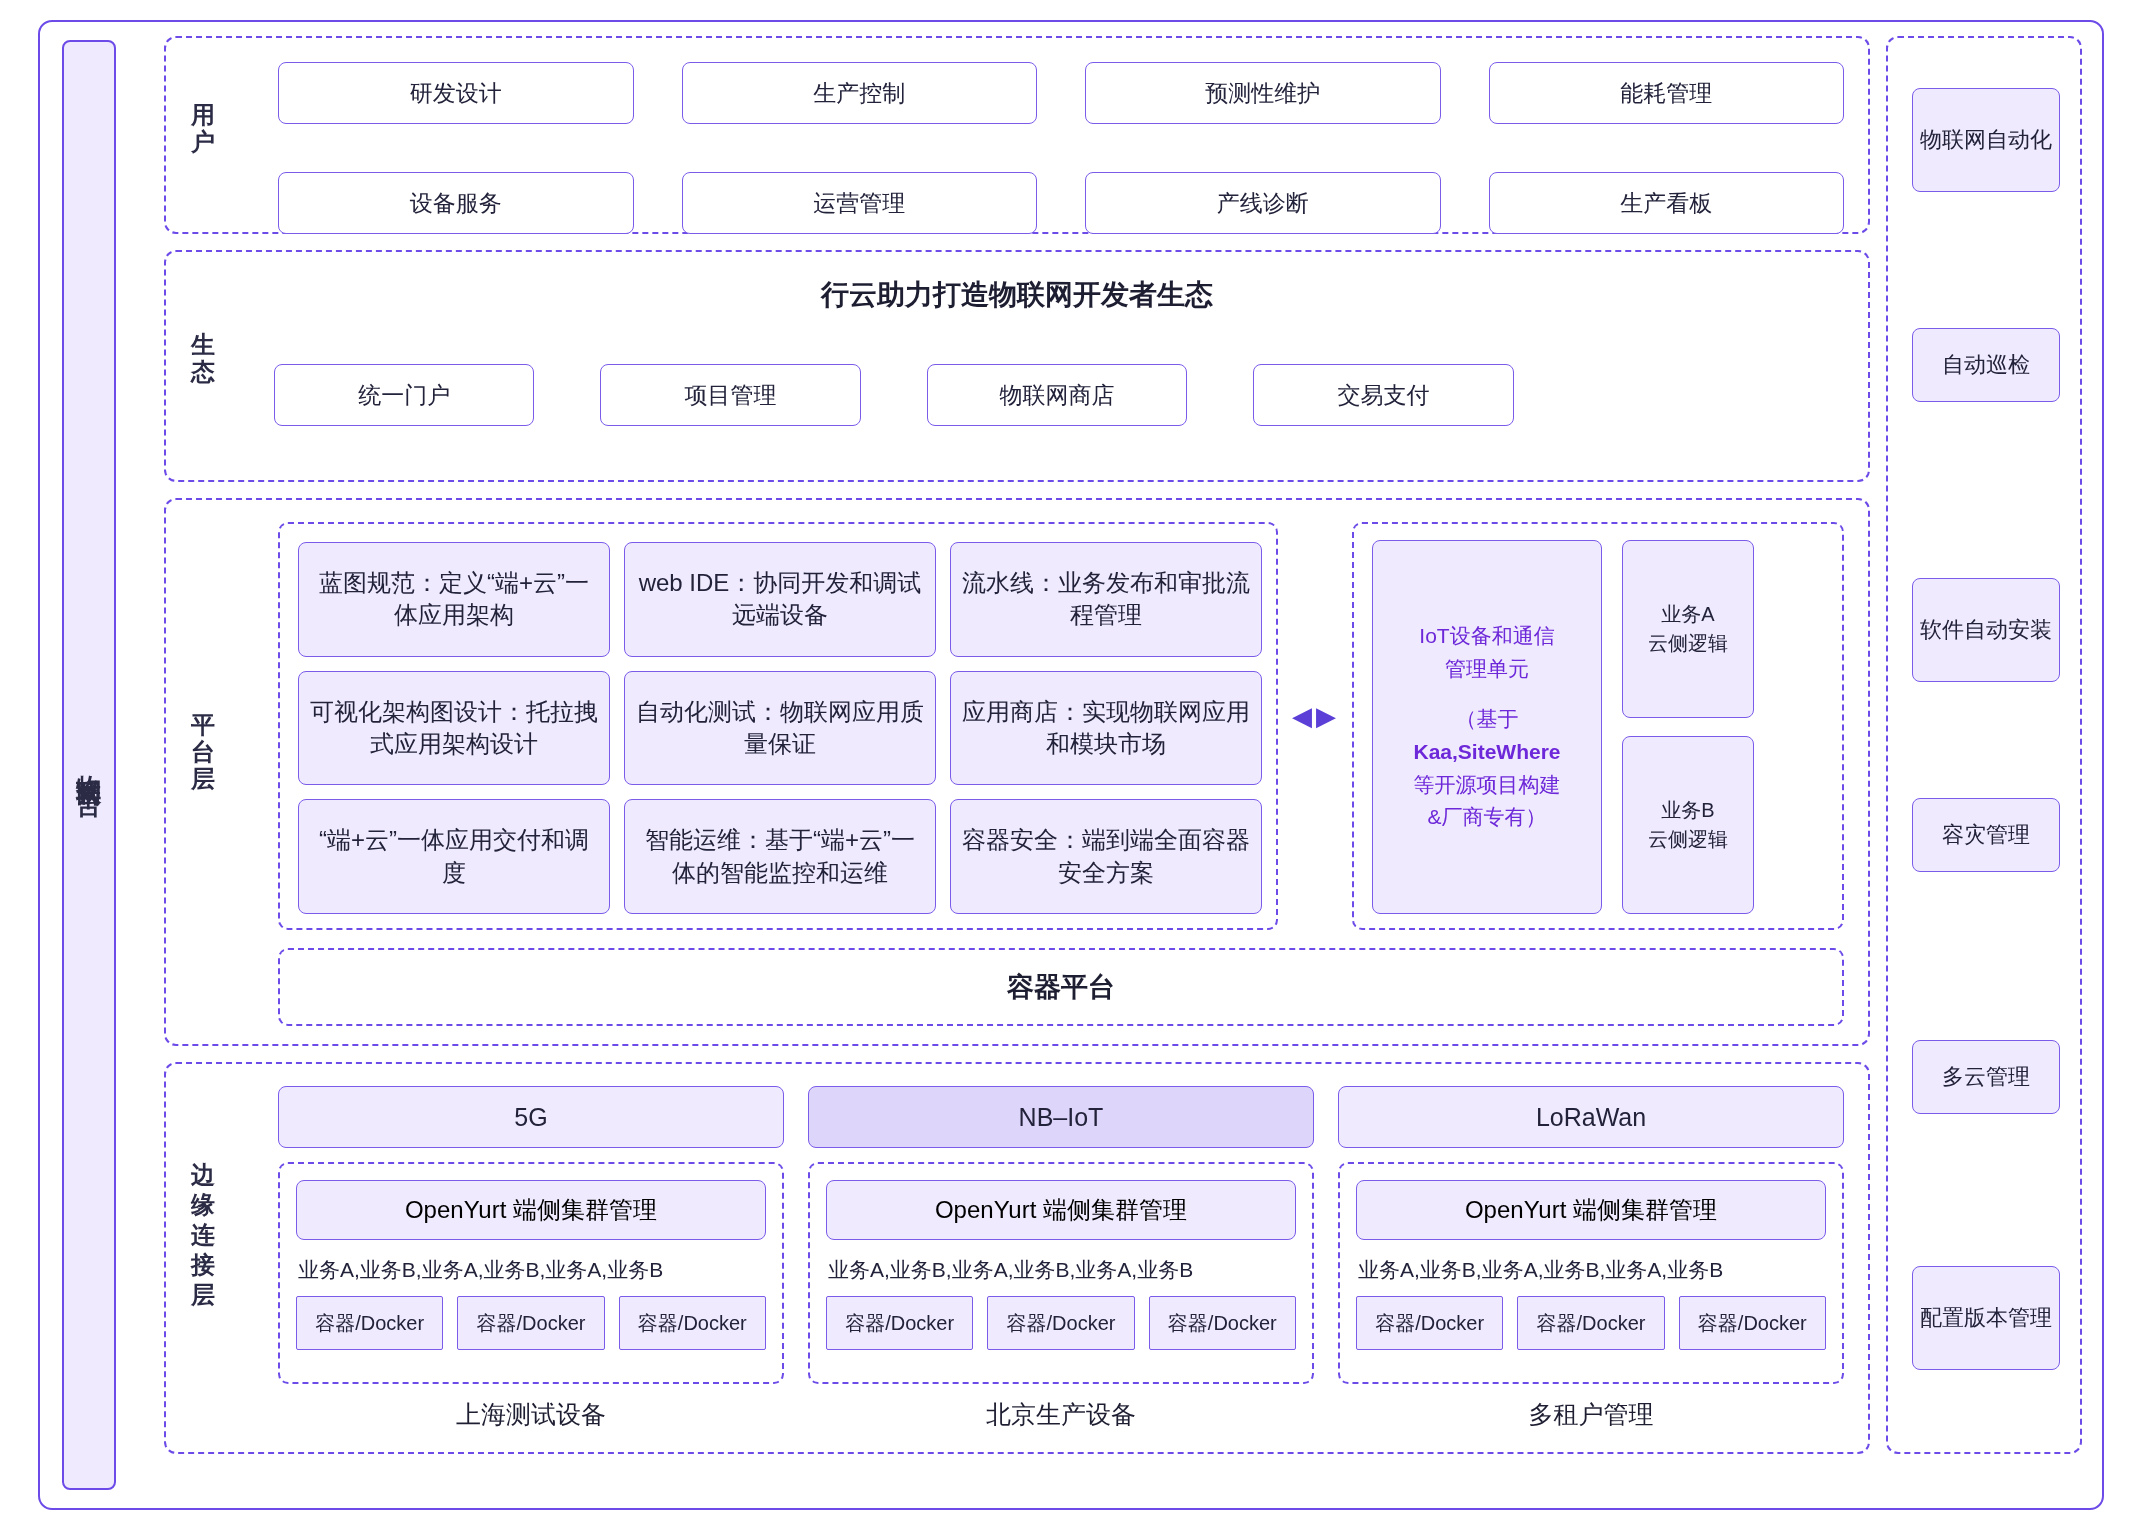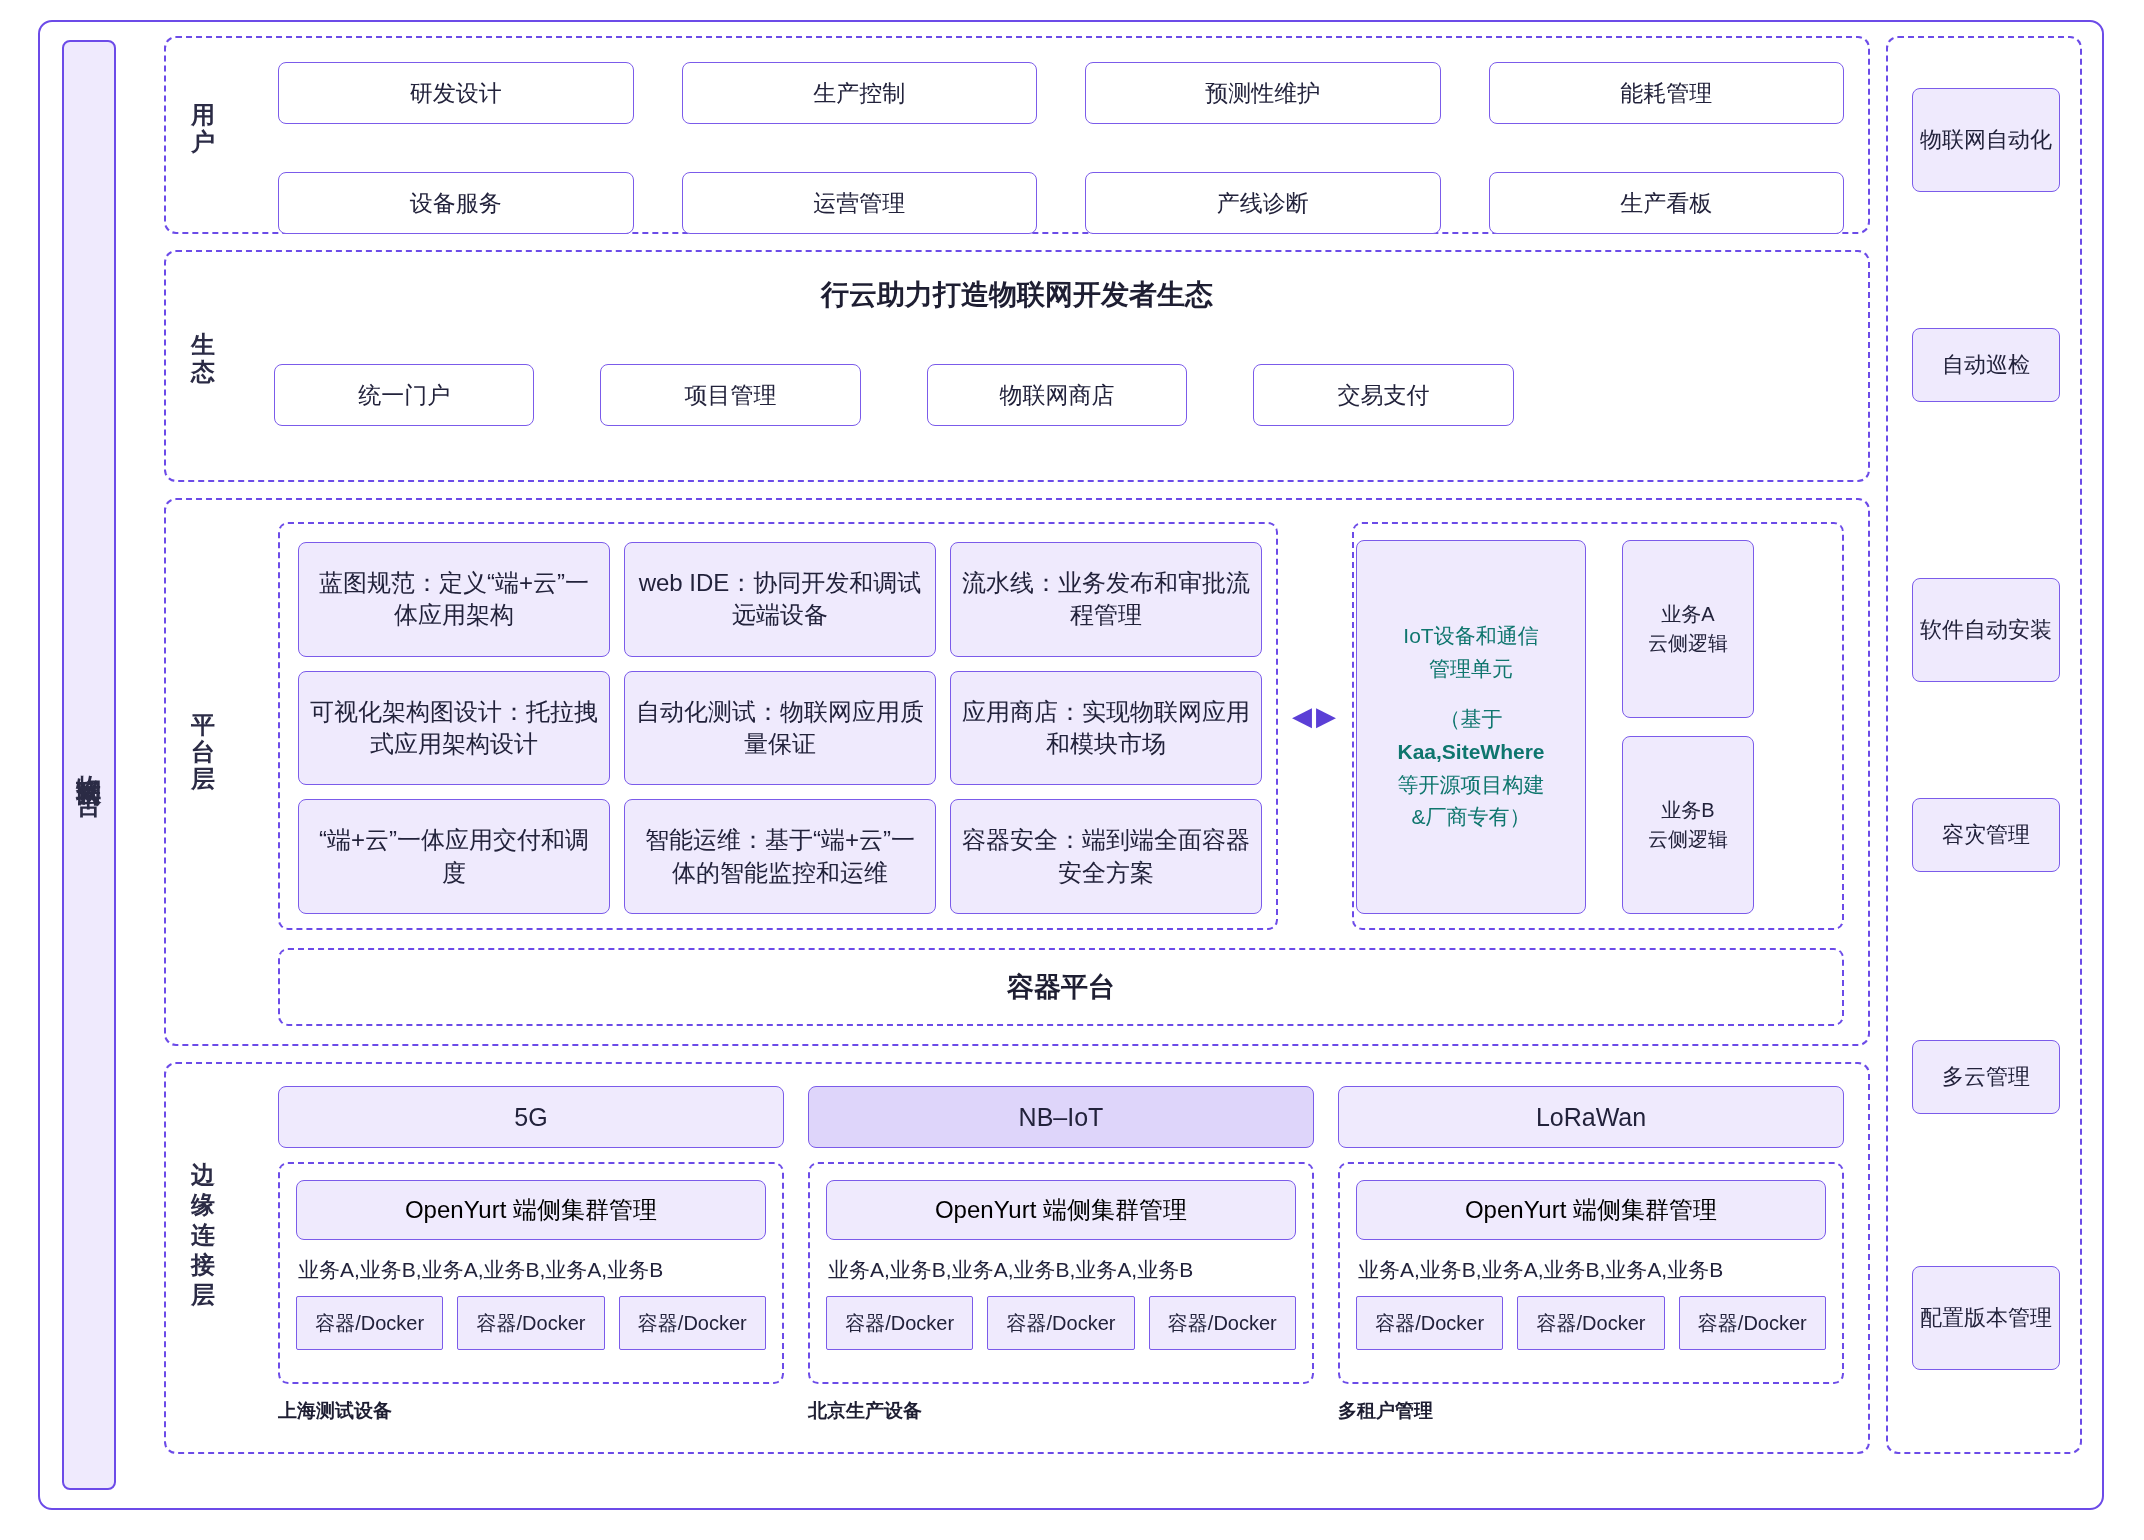--- a/index.html
+++ b/index.html
@@ -181,36 +181,36 @@
     top: 22px;
     width: 492px;
     height: 408px;
     box-sizing: border-box;
     border: 2px dashed #6C4BE8;
     border-radius: 10px;
     background: #ffffff;
   }
   .iot-unit {
     position: absolute;
-    left: 2px;
+    left: 18px;
     top: 16px;
     width: 230px;
     height: 374px;
     box-sizing: border-box;
     border: 1.6px solid #7B5BEA;
     border-radius: 8px;
     background: #EFEAFD;
     display: flex;
     flex-direction: column;
     align-items: center;
     justify-content: center;
     text-align: center;
     font-size: 21px;
     line-height: 1.55;
-    color: #0f766e;
+    color: #6d28d9;
     padding: 16px 8px;
   }
   .iot-unit .gap { height: 18px; }
   .iot-unit b { font-weight: 700; }
   .biz-a, .biz-b {
     position: absolute;
     left: 268px;
     width: 132px;
     height: 178px;
     box-sizing: border-box;
@@ -311,23 +311,23 @@
     border-radius: 2px;
     background: #EFEAFD;
     display: flex;
     align-items: center;
     justify-content: center;
     font-size: 20px;
     color: #22223b;
   }
   .site-label {
     margin-top: 14px;
-    text-align: left;
-    font-size: 19px;
-    font-weight: 700;
+    text-align: center;
+    font-size: 25px;
+    font-weight: 400;
     color: #1e1e32;
   }
   
   .right-col {
     position: absolute;
     left: 1886px;
     top: 36px;
     width: 196px;
     height: 1418px;
     box-sizing: border-box;

